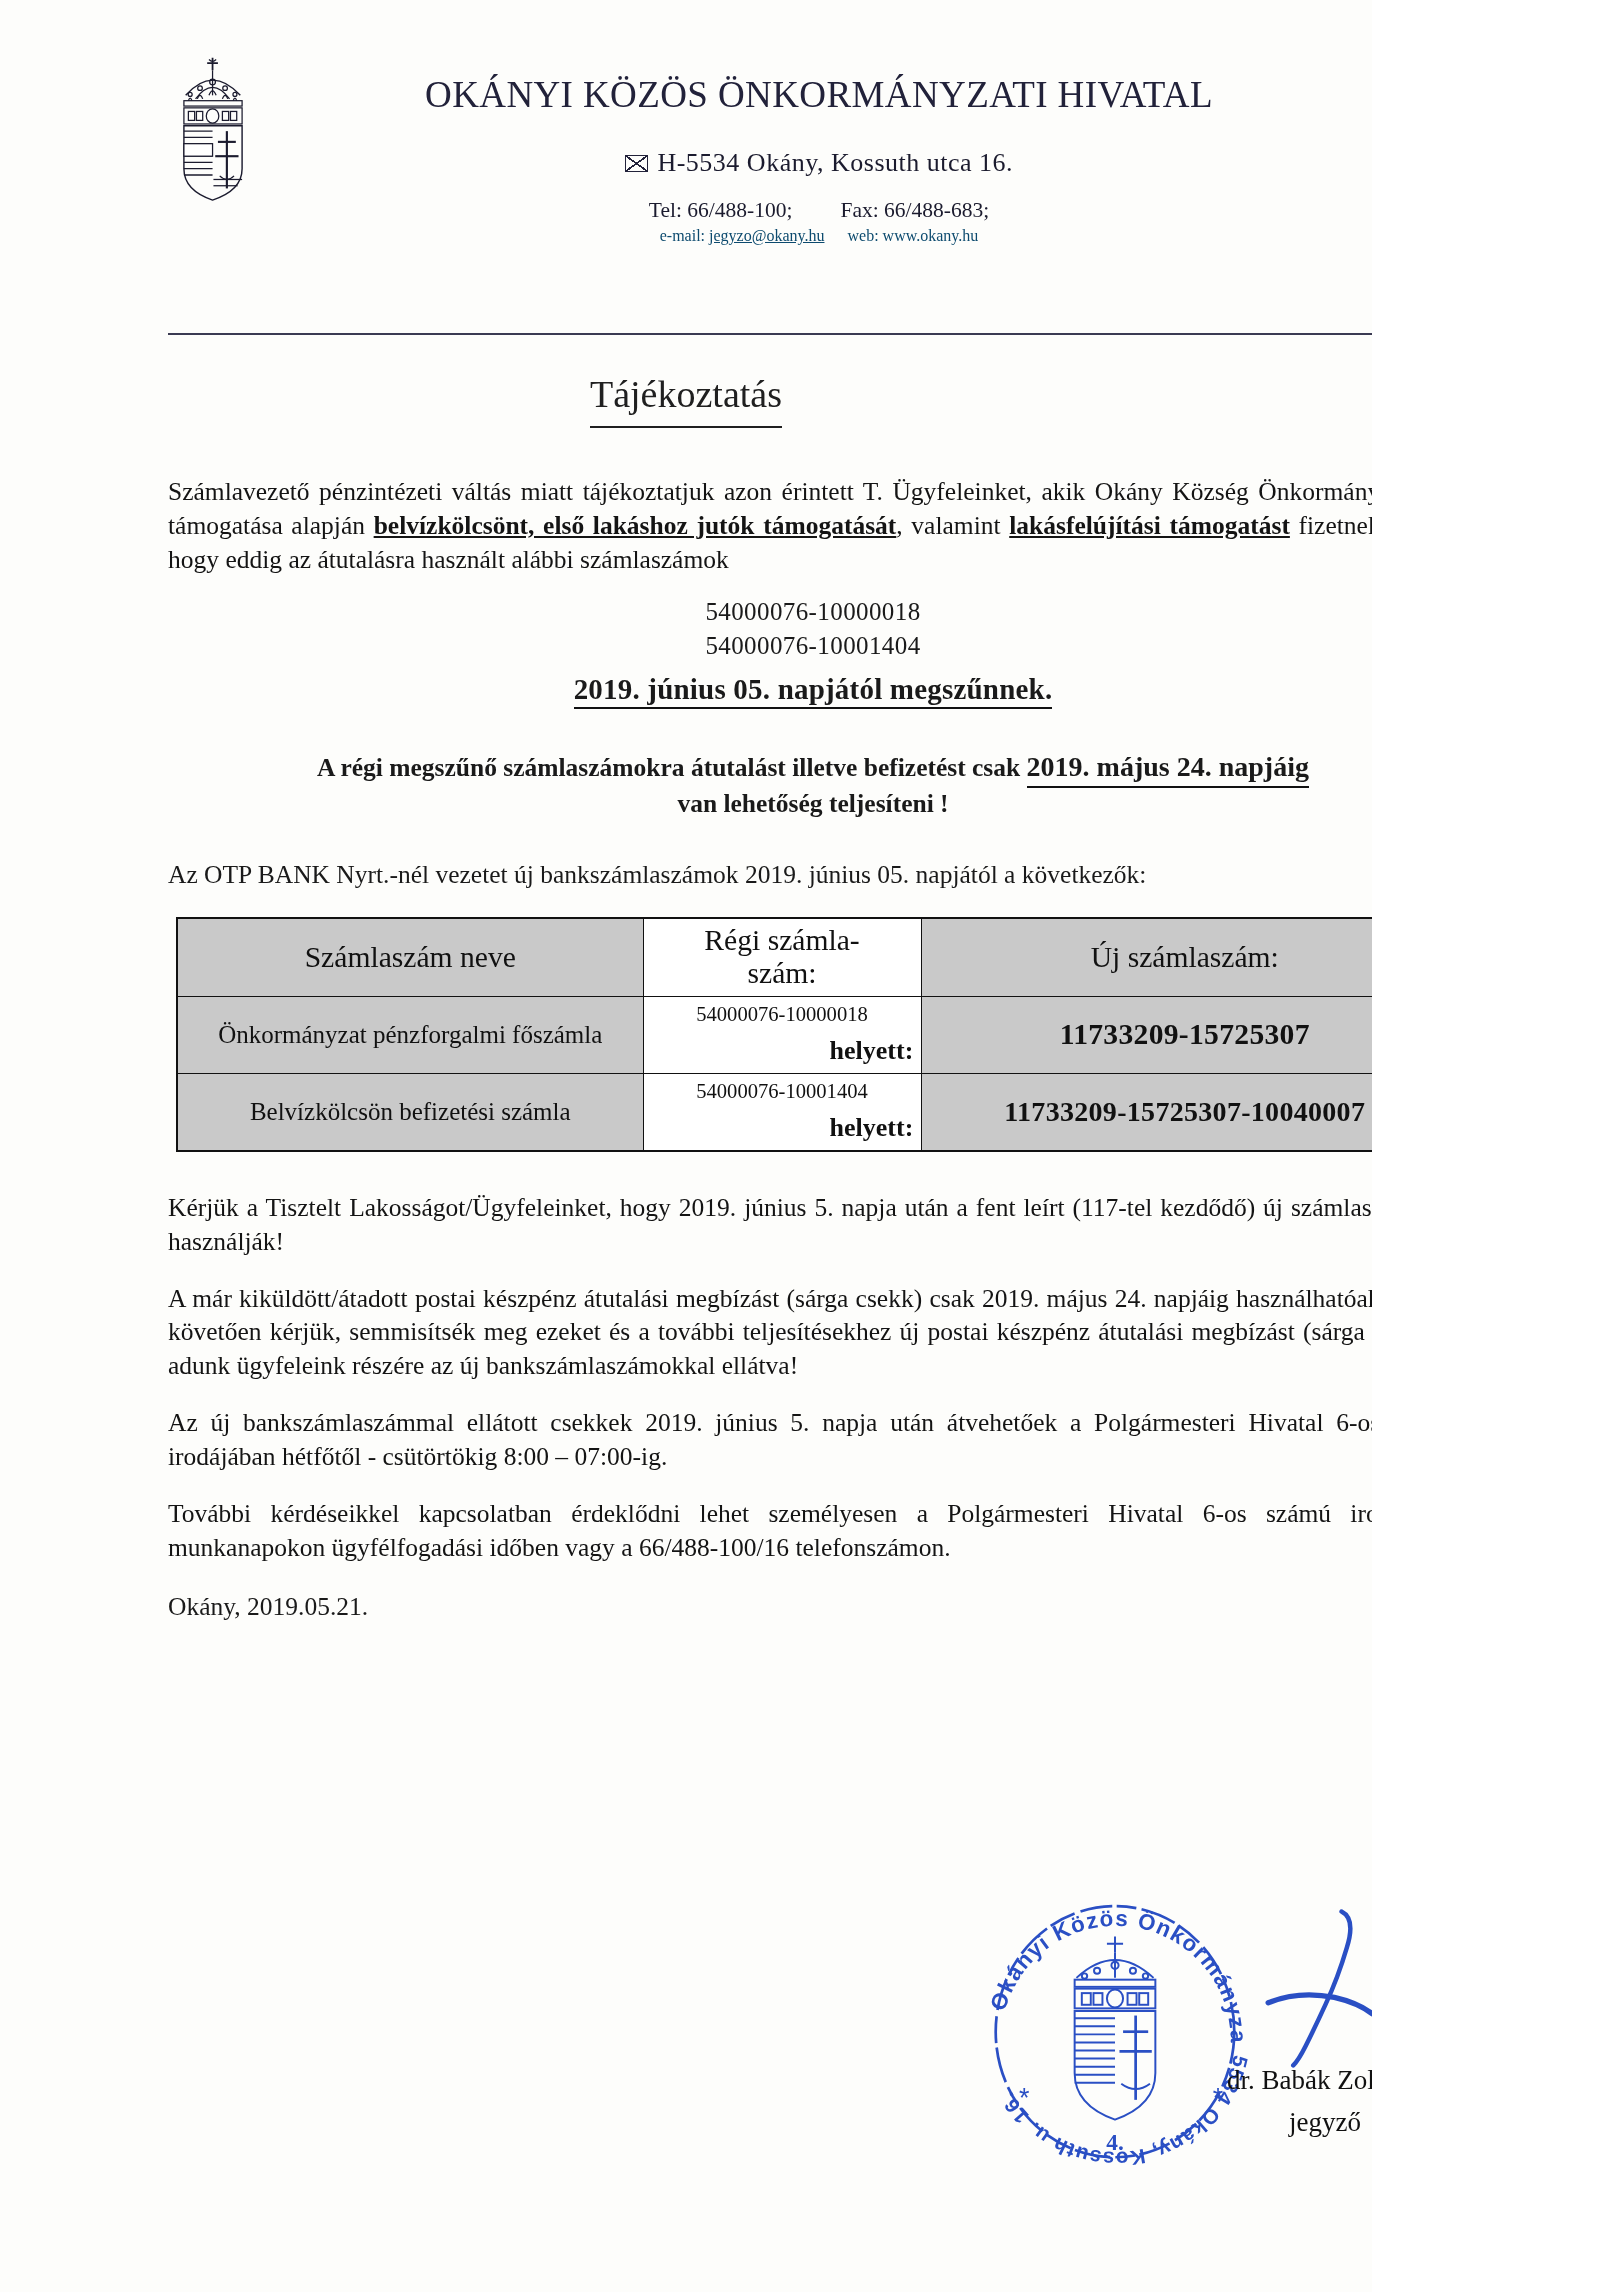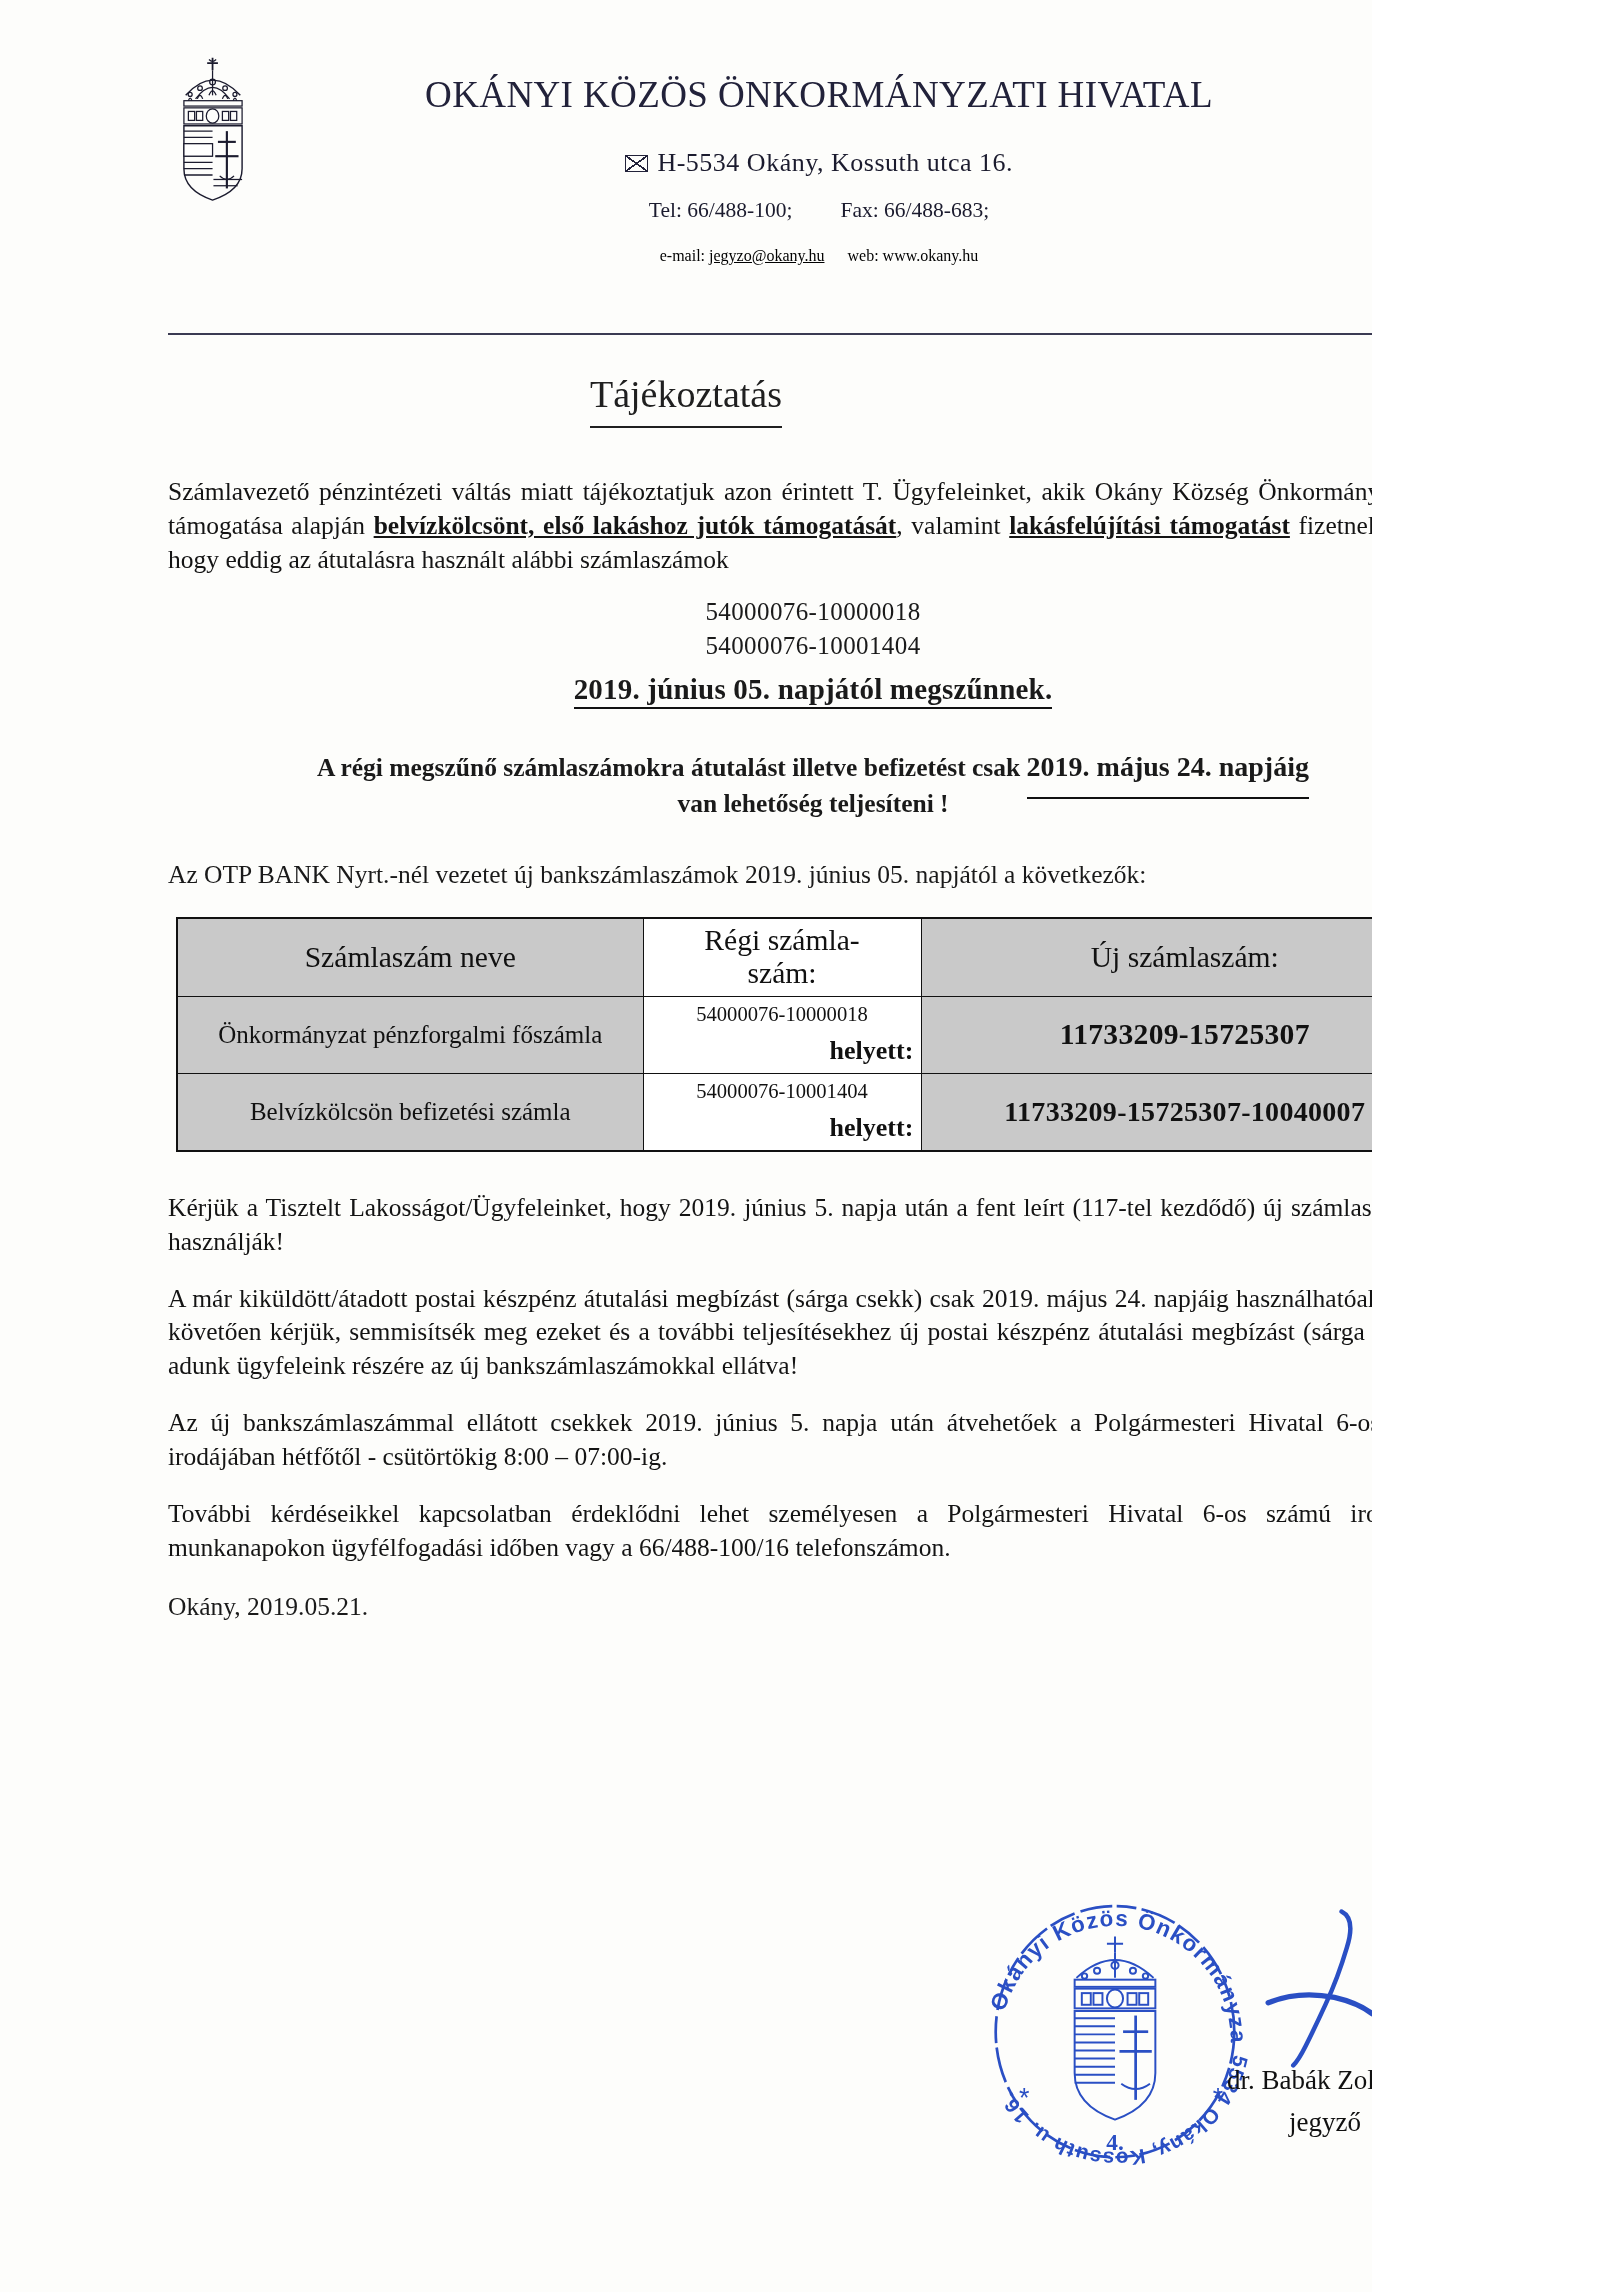--- a/index.html
+++ b/index.html
@@ -78,23 +78,23 @@
     background:
       linear-gradient(to bottom left, transparent calc(50% - 0.9px), #22223a calc(50% - 0.9px), #22223a calc(50% + 0.9px), transparent calc(50% + 0.9px));
   }
   .tel-line {
     margin-top: 19.7px;
     font-size: 21.5px;
     color: #1b1b2e;
   }
   .tel-line .gap { display:inline-block; width: 48px; }
   .mail-line {
-    margin-top: 24px;
+    margin-top: 4px;
     font-size: 16px;
-    color: #000000;
+    color: #0c4a6e;
   }
   .mail-line .u { text-decoration: underline; }
   .mail-line .gap2 { display:inline-block; width: 23px; }
 
   .lh-rule {
     position: absolute;
     left: 168px;
     top: 333px;
     width: 1290px;
     height: 0;
@@ -149,21 +149,21 @@
   }
   .cease-line span { border-bottom: 2.7px solid #111; padding-bottom: 1.8px; }
 
   .warn {
     text-align: center;
     font-weight: bold;
     font-size: 25.5px;
     line-height: 1.4;
     margin: 41px 0 38px 0;
   }
-  .warn .big { font-size: 28px; border-bottom: 2.7px solid #111; padding-bottom: 15px; }
+  .warn .big { font-size: 28px; border-bottom: 2.7px solid #111; padding-bottom: 4px; }
 
   .otp-line {
     font-size: 25.5px;
     margin: 0 0 23px 0;
   }
 
   
   .tbl-wrap {
     margin: 27px 0 39px 0;
     display: flex;

